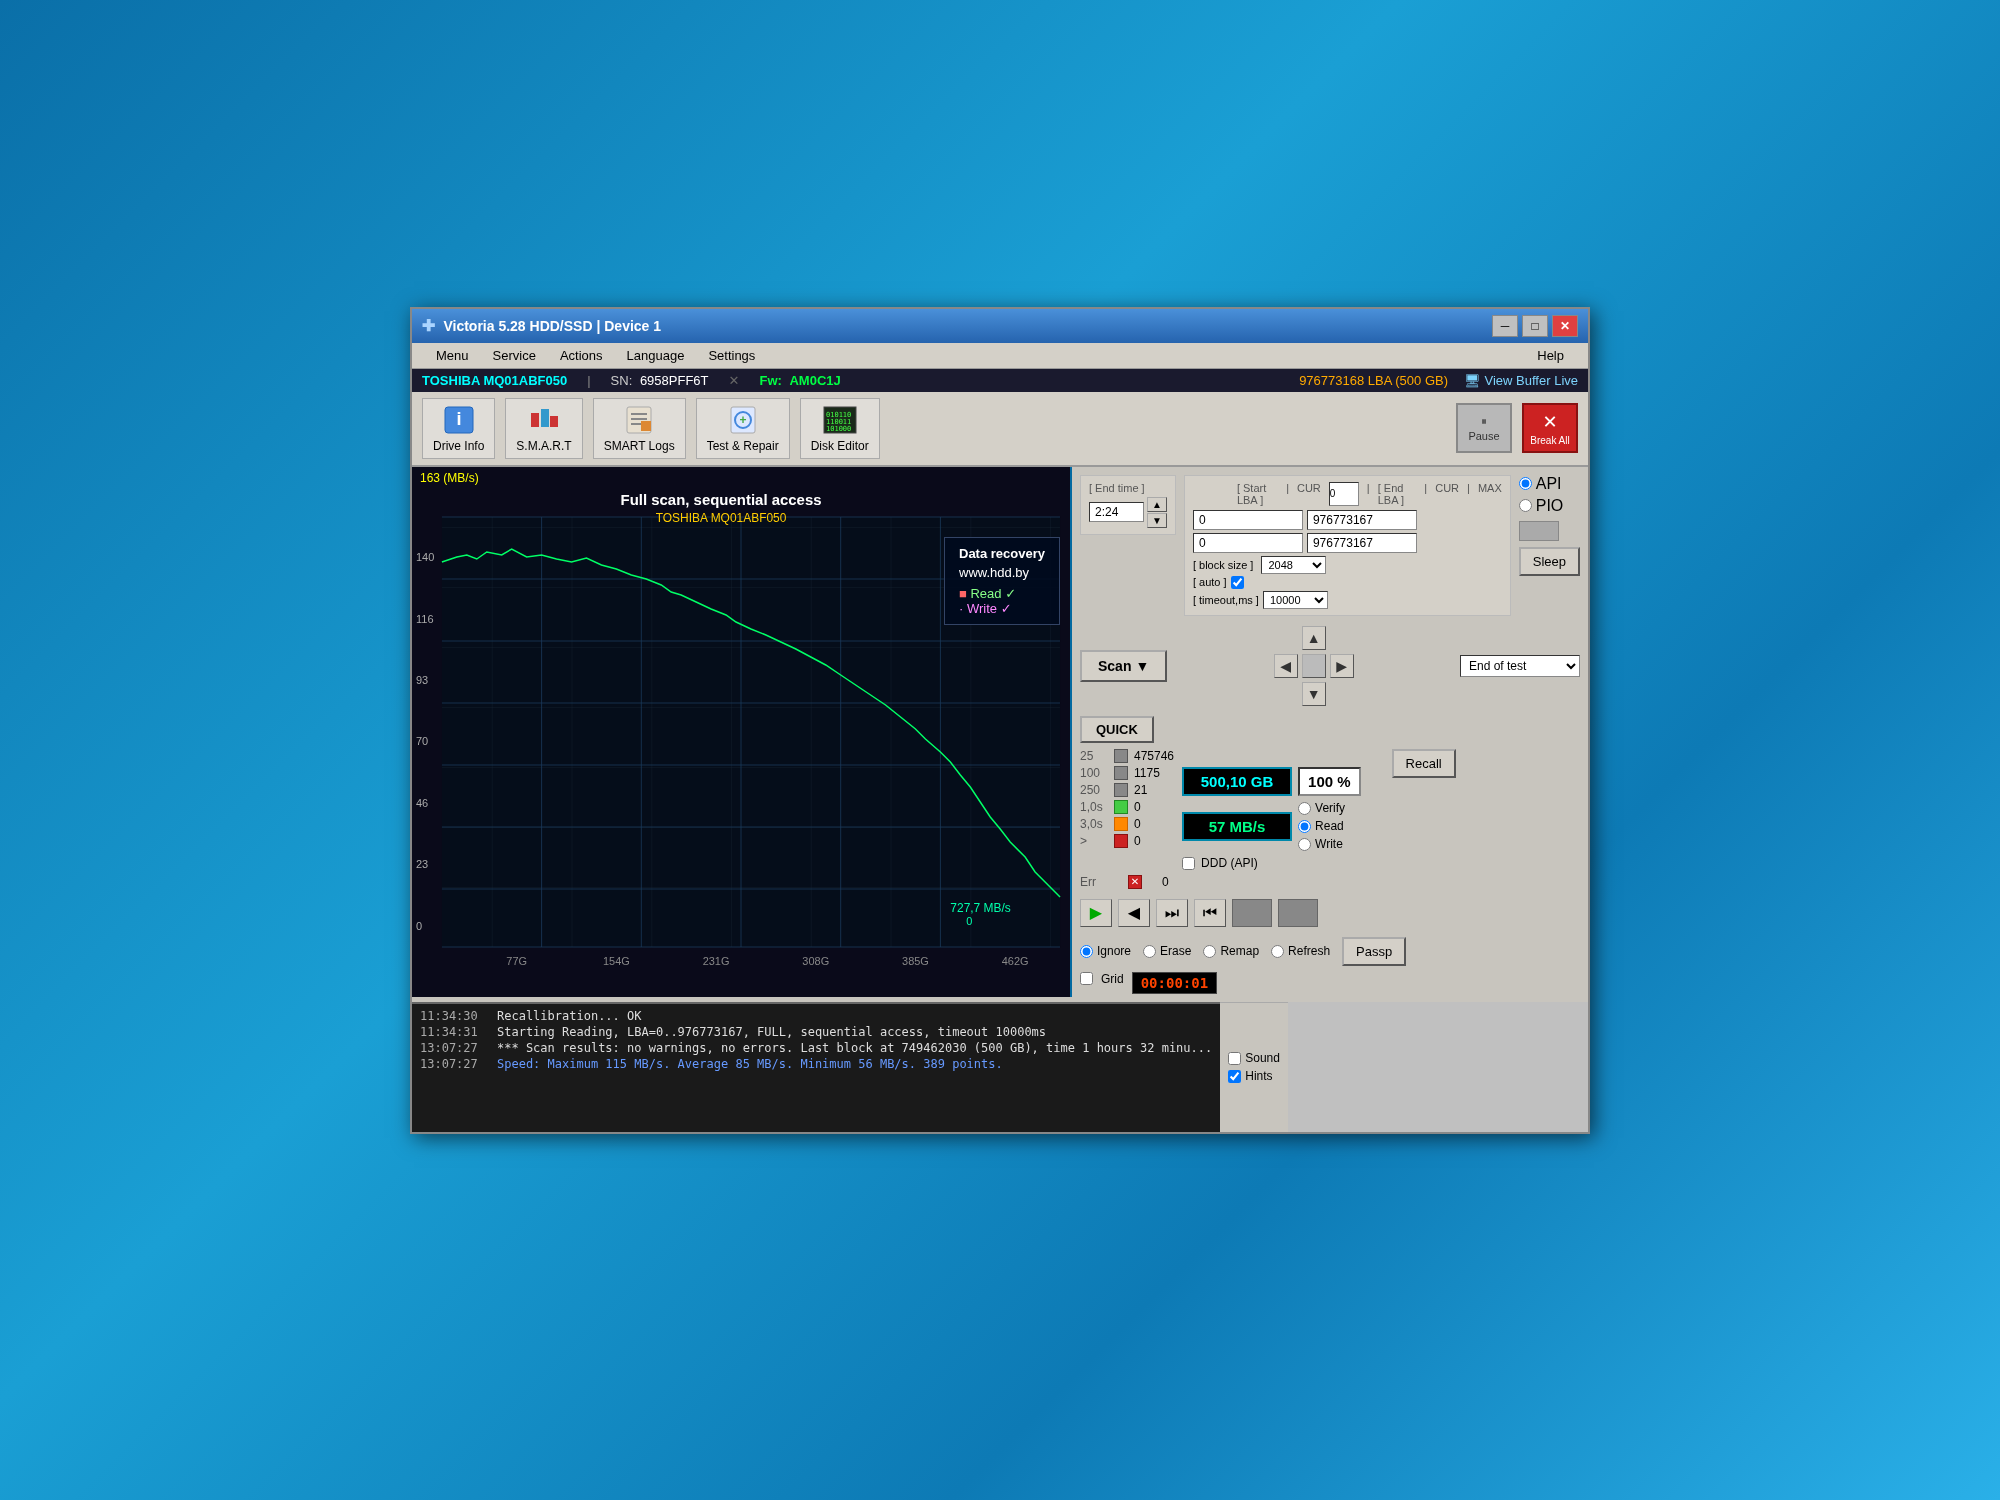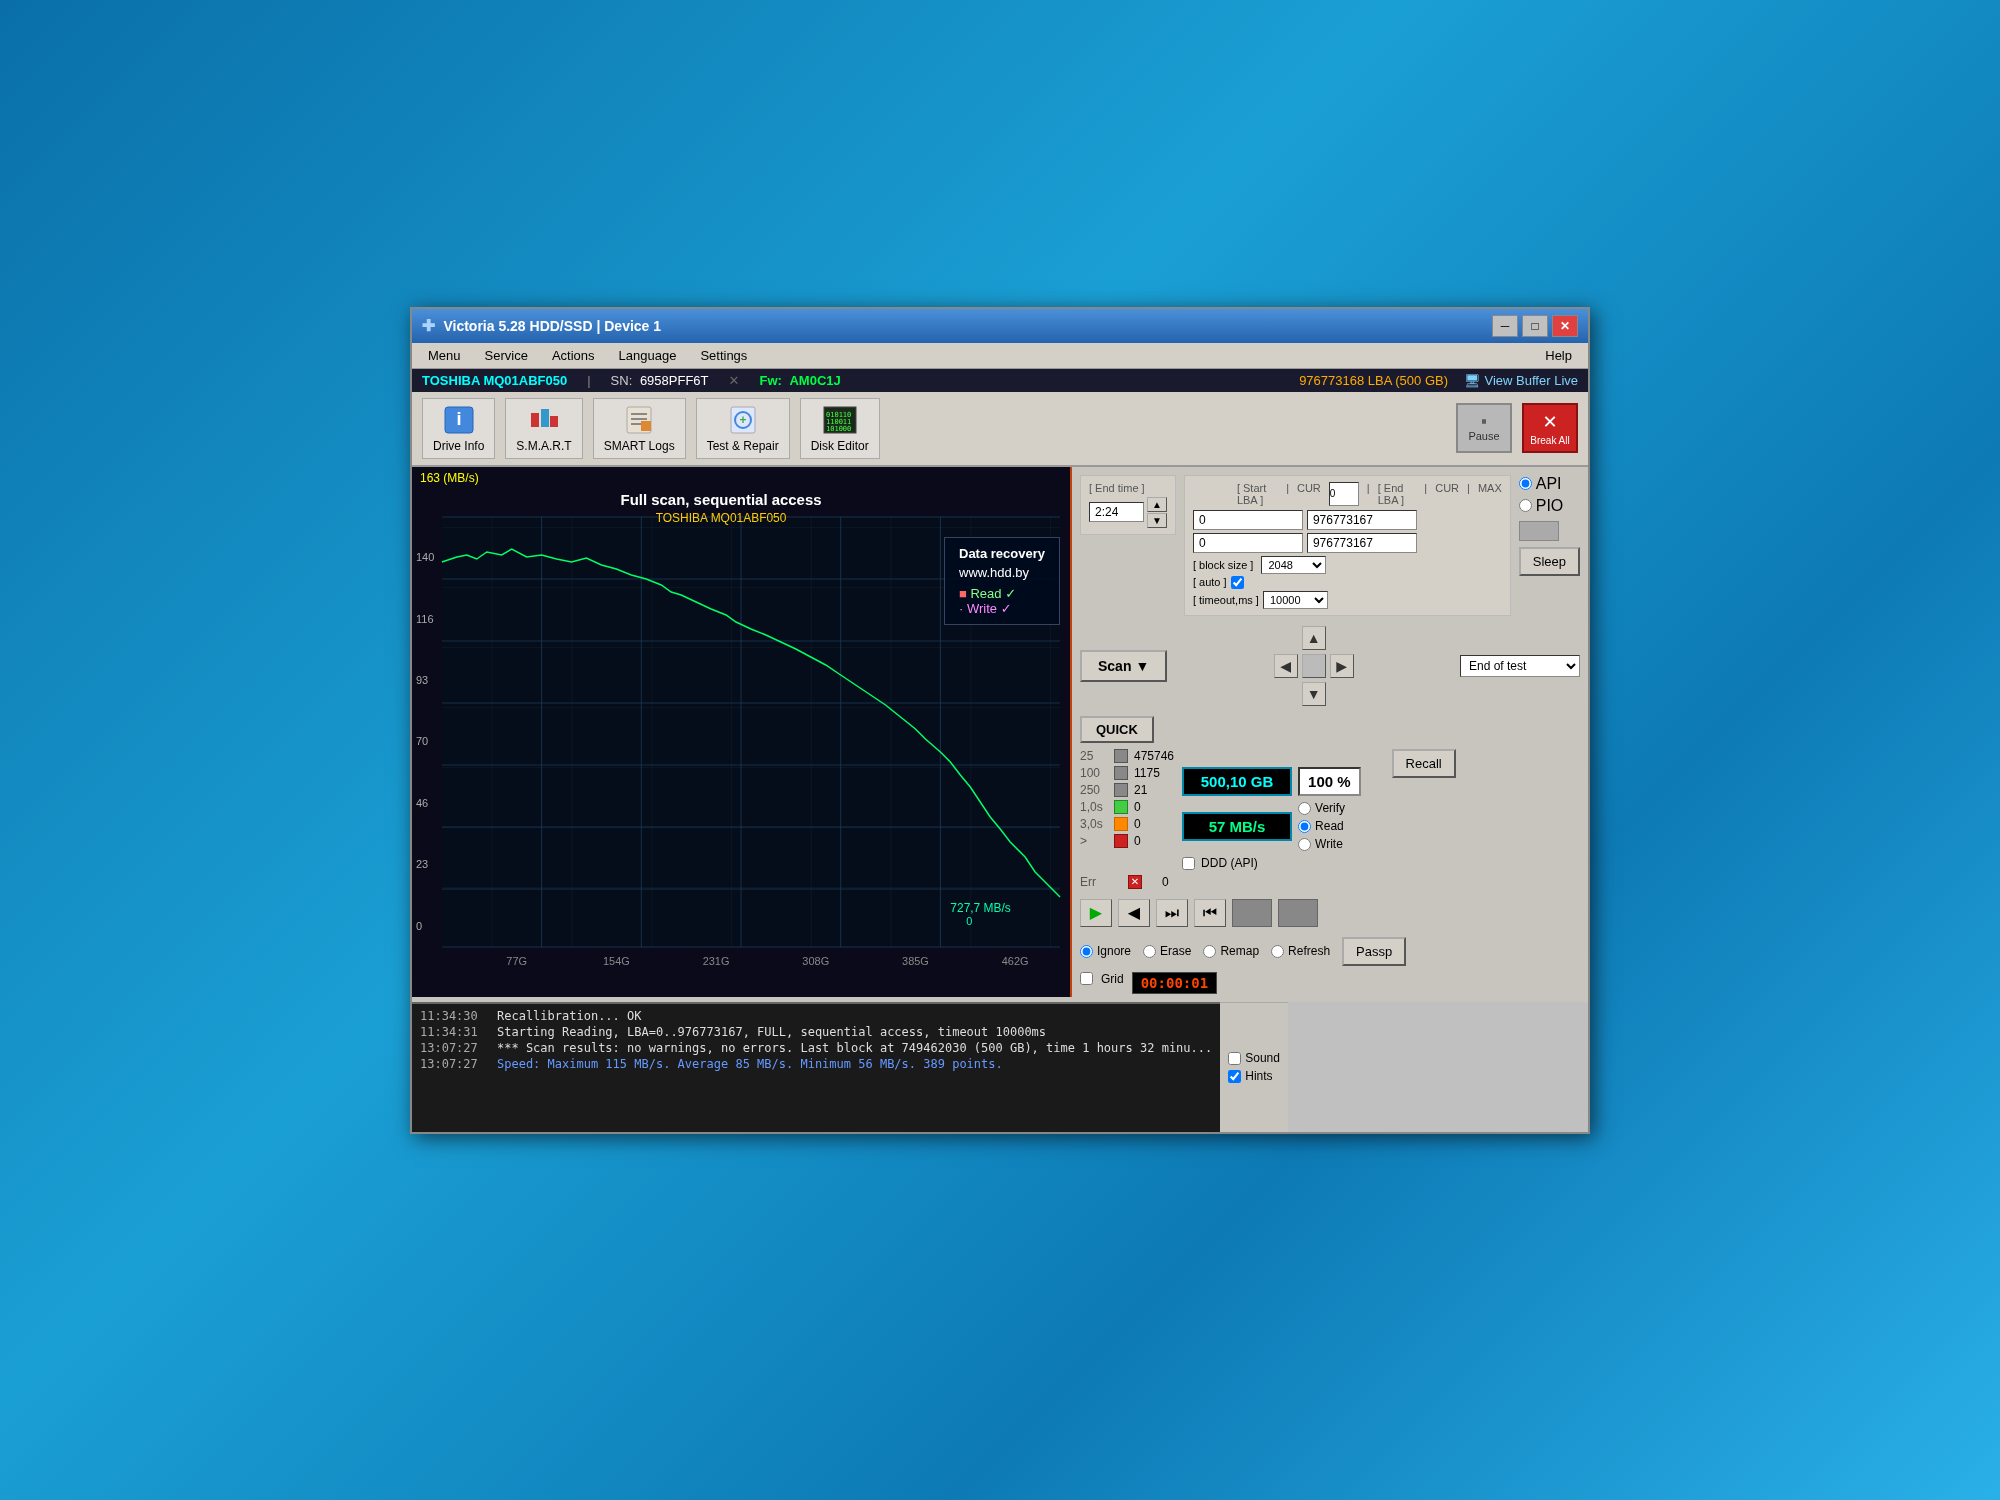--- a/index.html
+++ b/index.html
@@ -50,21 +50,21 @@
       align-items: center;
       justify-content: center;
       font-size: 12px;
       color: #000;
     }
     .tb-btn.close-btn { background: #e04040; color: white; }
     .menu-bar {
       background: #d4d0c8;
       display: flex;
       gap: 0;
-      padding: 2px 4px;
+      padding: 2px 12px;
       border-bottom: 1px solid #999;
       font-size: 13px;
     }
     .menu-item {
       padding: 3px 12px;
       cursor: pointer;
       color: #000;
     }
     .device-bar {
       background: #1a1a2e;
@@ -154,21 +154,21 @@
     .main-area {
       display: flex;
       background: #c8c5be;
     }
     
     .chart-panel {
       flex: 0 0 660px;
       background: #0a0a1a;
       position: relative;
       height: 530px;
-      border-right: 2px solid #c2410c;
+      border-right: 2px solid #0369a1;
     }
     .chart-header {
       color: #ffff00;
       font-size: 12px;
       padding: 4px 8px;
       position: absolute;
       top: 0; left: 0;
     }
     .chart-legend {
       position: absolute;

